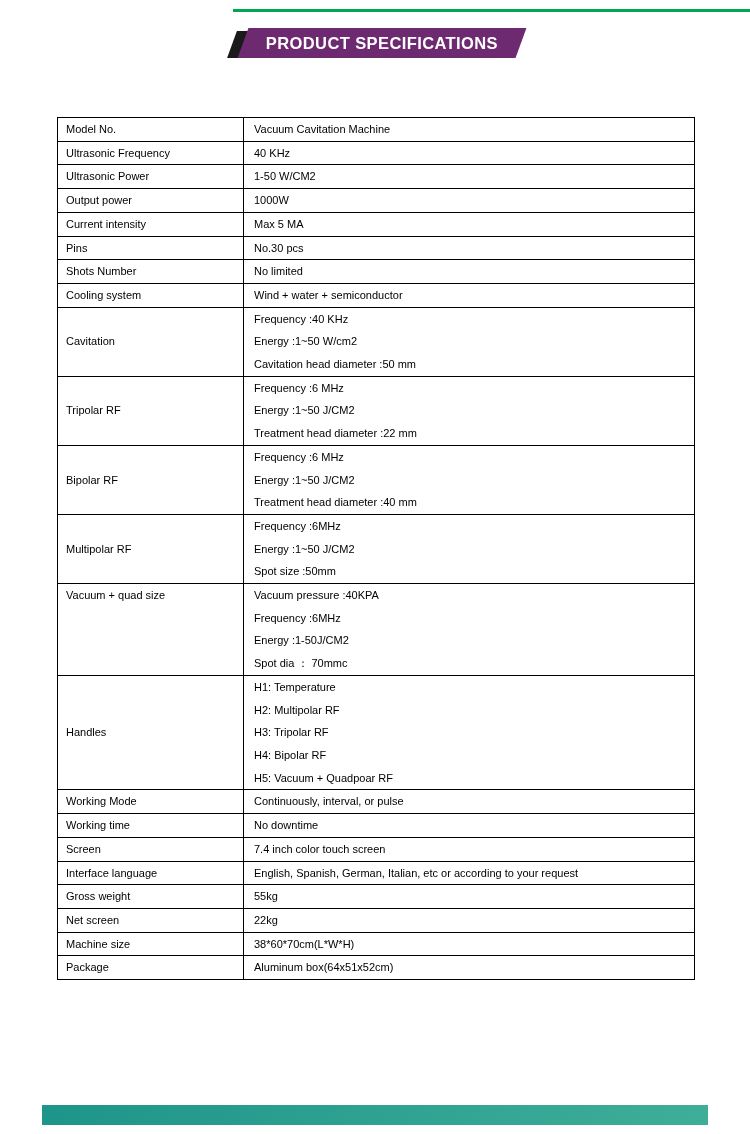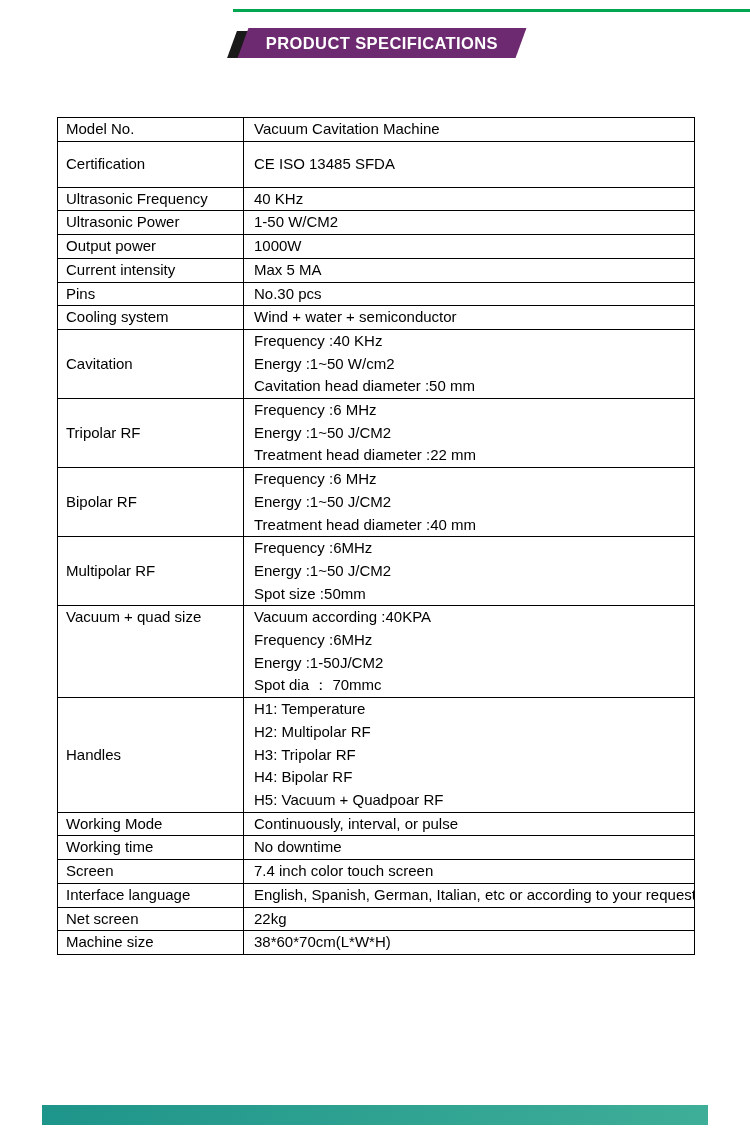--- a/index.html
+++ b/index.html
@@ -49,21 +49,21 @@
   
   .spec-table {
     position: absolute;
     left: 57px; top: 117px;
     width: 638px;
     border-collapse: collapse;
     table-layout: fixed;
   }
   .spec-table td {
     border: 1px solid #000;
-    font-size: 15px;
+    font-size: 11px;
     vertical-align: middle;
     overflow: hidden;
   }
   td.label-cell { width: 169px; padding: 0 8px; }
   td.value-cell { padding: 0 10px; }
   .value-line { line-height: 22.7px; white-space: nowrap; }
   tr.tall td { height: 45px; }
   tr.label-top td.label-cell { vertical-align: top; }
 
   
@@ -88,28 +88,20 @@
   <table class="spec-table">
     <tbody id="spec-tbody">
         <tr>
           <td class="label-cell">
             <div class="value-line">Model No.</div>
           </td>
           <td class="value-cell">
             <div class="value-line">Vacuum Cavitation Machine</div>
           </td>
         </tr>
-        <tr class="tall">
-          <td class="label-cell">
-            <div class="value-line">Certification</div>
-          </td>
-          <td class="value-cell">
-            <div class="value-line">CE ISO 13485 SFDA</div>
-          </td>
-        </tr>
         <tr>
           <td class="label-cell">
             <div class="value-line">Ultrasonic Frequency</div>
           </td>
           <td class="value-cell">
             <div class="value-line">40 KHz</div>
           </td>
         </tr>
         <tr>
           <td class="label-cell">
@@ -134,20 +126,28 @@
           <td class="value-cell">
             <div class="value-line">Max 5 MA</div>
           </td>
         </tr>
         <tr>
           <td class="label-cell">
             <div class="value-line">Pins</div>
           </td>
           <td class="value-cell">
             <div class="value-line">No.30 pcs</div>
+          </td>
+        </tr>
+        <tr>
+          <td class="label-cell">
+            <div class="value-line">Shots Number</div>
+          </td>
+          <td class="value-cell">
+            <div class="value-line">No limited</div>
           </td>
         </tr>
         <tr>
           <td class="label-cell">
             <div class="value-line">Cooling system</div>
           </td>
           <td class="value-cell">
             <div class="value-line">Wind + water + semiconductor</div>
           </td>
         </tr>
@@ -189,21 +189,21 @@
             <div class="value-line">Frequency :6MHz</div>
             <div class="value-line">Energy :1~50 J/CM2</div>
             <div class="value-line">Spot size :50mm</div>
           </td>
         </tr>
         <tr class="label-top">
           <td class="label-cell">
             <div class="value-line">Vacuum + quad size</div>
           </td>
           <td class="value-cell">
-            <div class="value-line">Vacuum according :40KPA</div>
+            <div class="value-line">Vacuum pressure :40KPA</div>
             <div class="value-line">Frequency :6MHz</div>
             <div class="value-line">Energy :1-50J/CM2</div>
             <div class="value-line">Spot dia ： 70mmc</div>
           </td>
         </tr>
         <tr>
           <td class="label-cell">
             <div class="value-line">Handles</div>
           </td>
           <td class="value-cell">
@@ -241,32 +241,48 @@
         <tr>
           <td class="label-cell">
             <div class="value-line">Interface language</div>
           </td>
           <td class="value-cell">
             <div class="value-line">English, Spanish, German, Italian, etc or according to your request</div>
           </td>
         </tr>
         <tr>
           <td class="label-cell">
+            <div class="value-line">Gross weight</div>
+          </td>
+          <td class="value-cell">
+            <div class="value-line">55kg</div>
+          </td>
+        </tr>
+        <tr>
+          <td class="label-cell">
             <div class="value-line">Net screen</div>
           </td>
           <td class="value-cell">
             <div class="value-line">22kg</div>
           </td>
         </tr>
         <tr>
           <td class="label-cell">
             <div class="value-line">Machine size</div>
           </td>
           <td class="value-cell">
             <div class="value-line">38*60*70cm(L*W*H)</div>
+          </td>
+        </tr>
+        <tr>
+          <td class="label-cell">
+            <div class="value-line">Package</div>
+          </td>
+          <td class="value-cell">
+            <div class="value-line">Aluminum box(64x51x52cm)</div>
           </td>
         </tr>
       </tbody>
   </table>
 
   <div class="footer-bar"></div>
 
 </div>
 
 </body></html>

